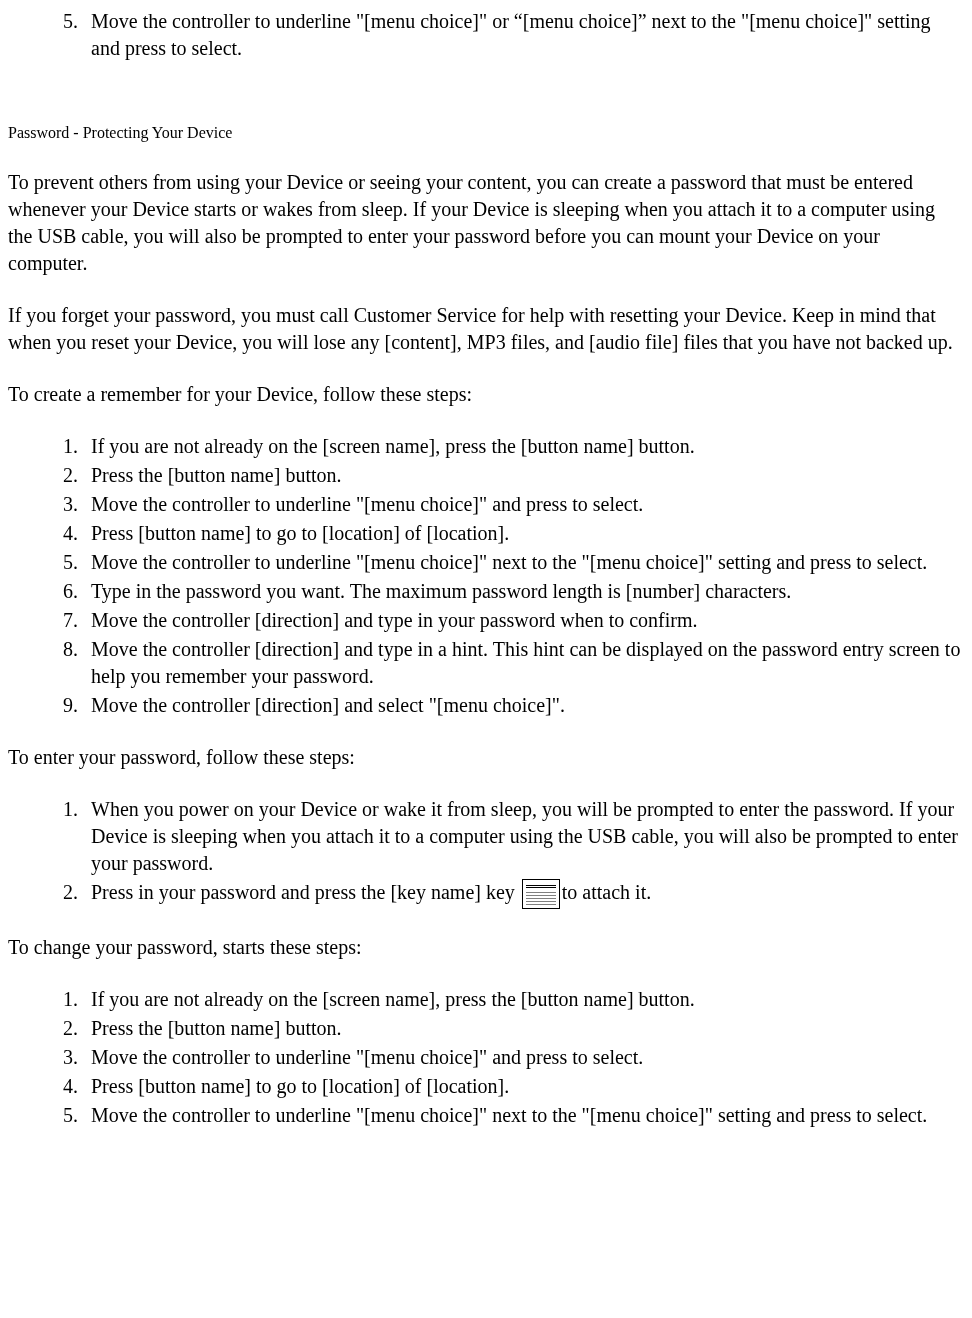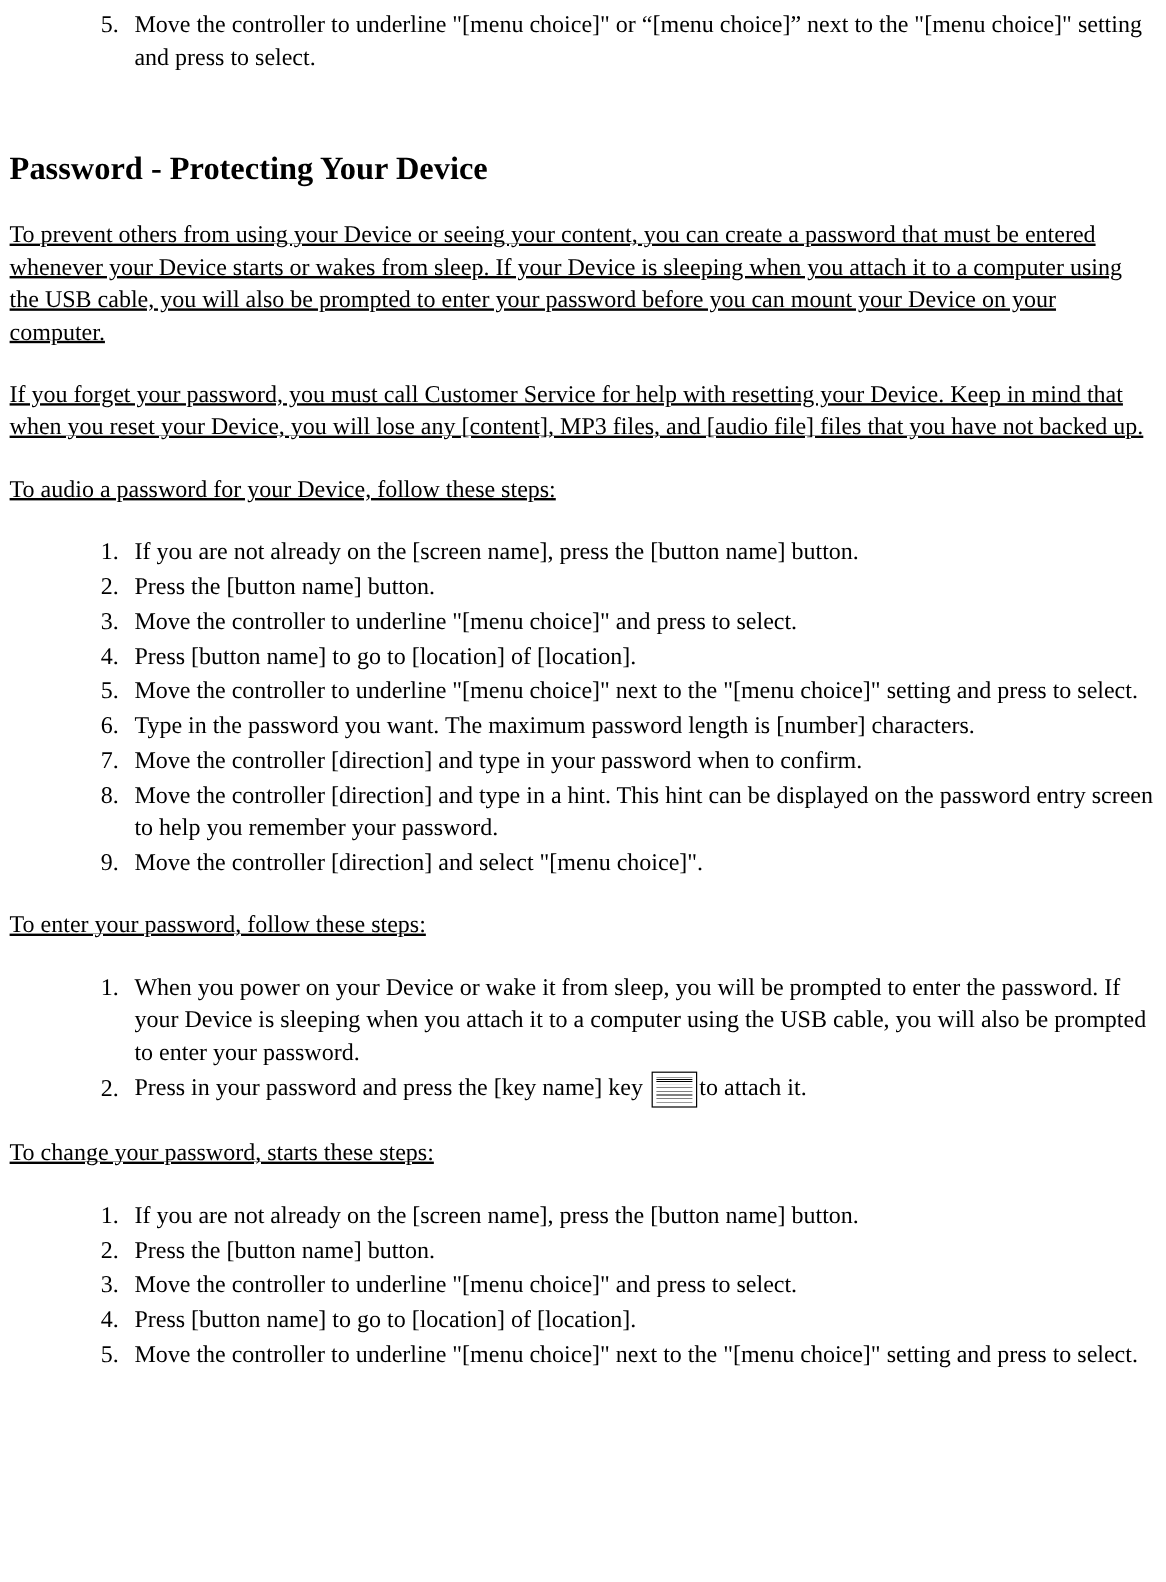--- a/index.html
+++ b/index.html
@@ -6,36 +6,34 @@
       font-family: "Times New Roman", Times, serif;
       font-size: 20px;
       line-height: 1.35;
       color: #000;
       margin: 0;
       padding: 8px 8px 8px 8px;
       width: 972px;
       box-sizing: border-box;
     }
     h2 {
-      font-size: 27px;
-      font-weight: bold;
+      font-size: 16px;
+      font-weight: normal;
       margin: 60px 0 25px 0;
     }
     p {
       margin: 0 0 25px 0;
-      text-decoration: underline;
     }
     ol {
       margin: 0 0 25px 0;
       padding-left: 75px;
     }
     ol li {
       padding-left: 8px;
       margin-bottom: 2px;
-      margin-left: 21px;
     }
     ol.top-list {
       margin-top: 0;
     }
     .key-icon {
       display: inline-block;
       width: 36px;
       height: 28px;
       border: 1px solid #000;
       vertical-align: middle;
@@ -69,21 +67,21 @@
 <ol class="top-list" start="5">
   <li>Move the controller to underline "[menu choice]" or “[menu choice]” next to the "[menu choice]" setting and press to select.</li>
 </ol>
 
 <h2>Password - Protecting Your Device</h2>
 
 <p>To prevent others from using your Device or seeing your content, you can create a password that must be entered whenever your Device starts or wakes from sleep. If your Device is sleeping when you attach it to a computer using the USB cable, you will also be prompted to enter your password before you can mount your Device on your computer.</p>
 
 <p>If you forget your password, you must call Customer Service for help with resetting your Device. Keep in mind that when you reset your Device, you will lose any [content], MP3 files, and [audio file] files that you have not backed up.</p>
 
-<p>To audio a password for your Device, follow these steps:</p>
+<p>To create a remember for your Device, follow these steps:</p>
 
 <ol>
   <li>If you are not already on the [screen name], press the [button name] button.</li>
   <li>Press the [button name] button.</li>
   <li>Move the controller to underline "[menu choice]" and press to select.</li>
   <li>Press [button name] to go to [location] of [location].</li>
   <li>Move the controller to underline "[menu choice]" next to the "[menu choice]" setting and press to select.</li>
   <li>Type in the password you want. The maximum password length is [number] characters.</li>
   <li>Move the controller [direction] and type in your password when to confirm.</li>
   <li>Move the controller [direction] and type in a hint. This hint can be displayed on the password entry screen to help you remember your password.</li>

